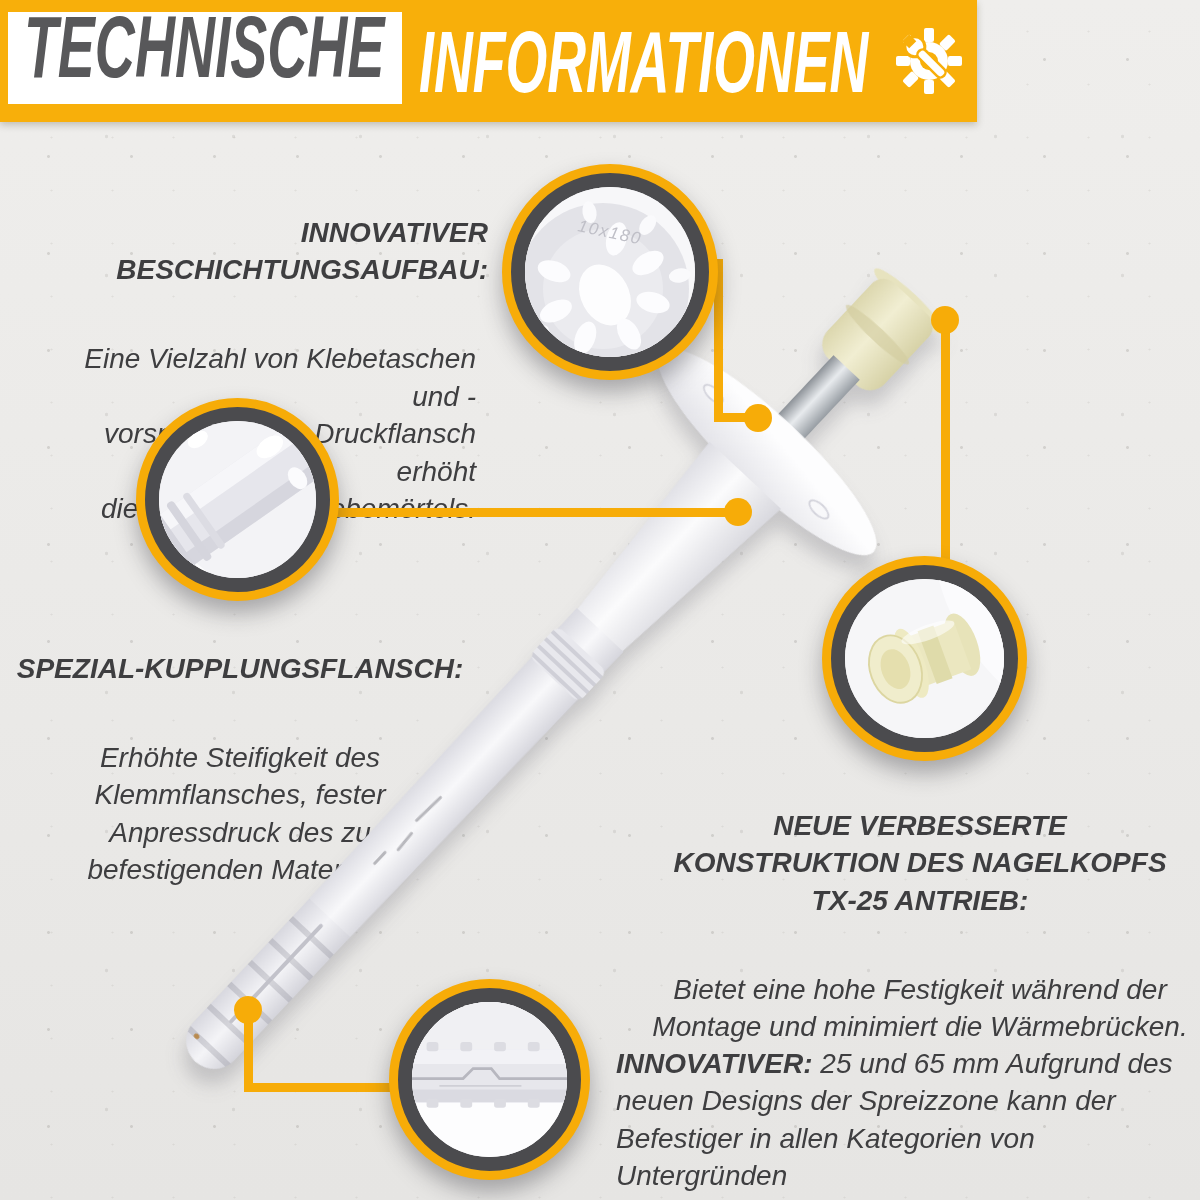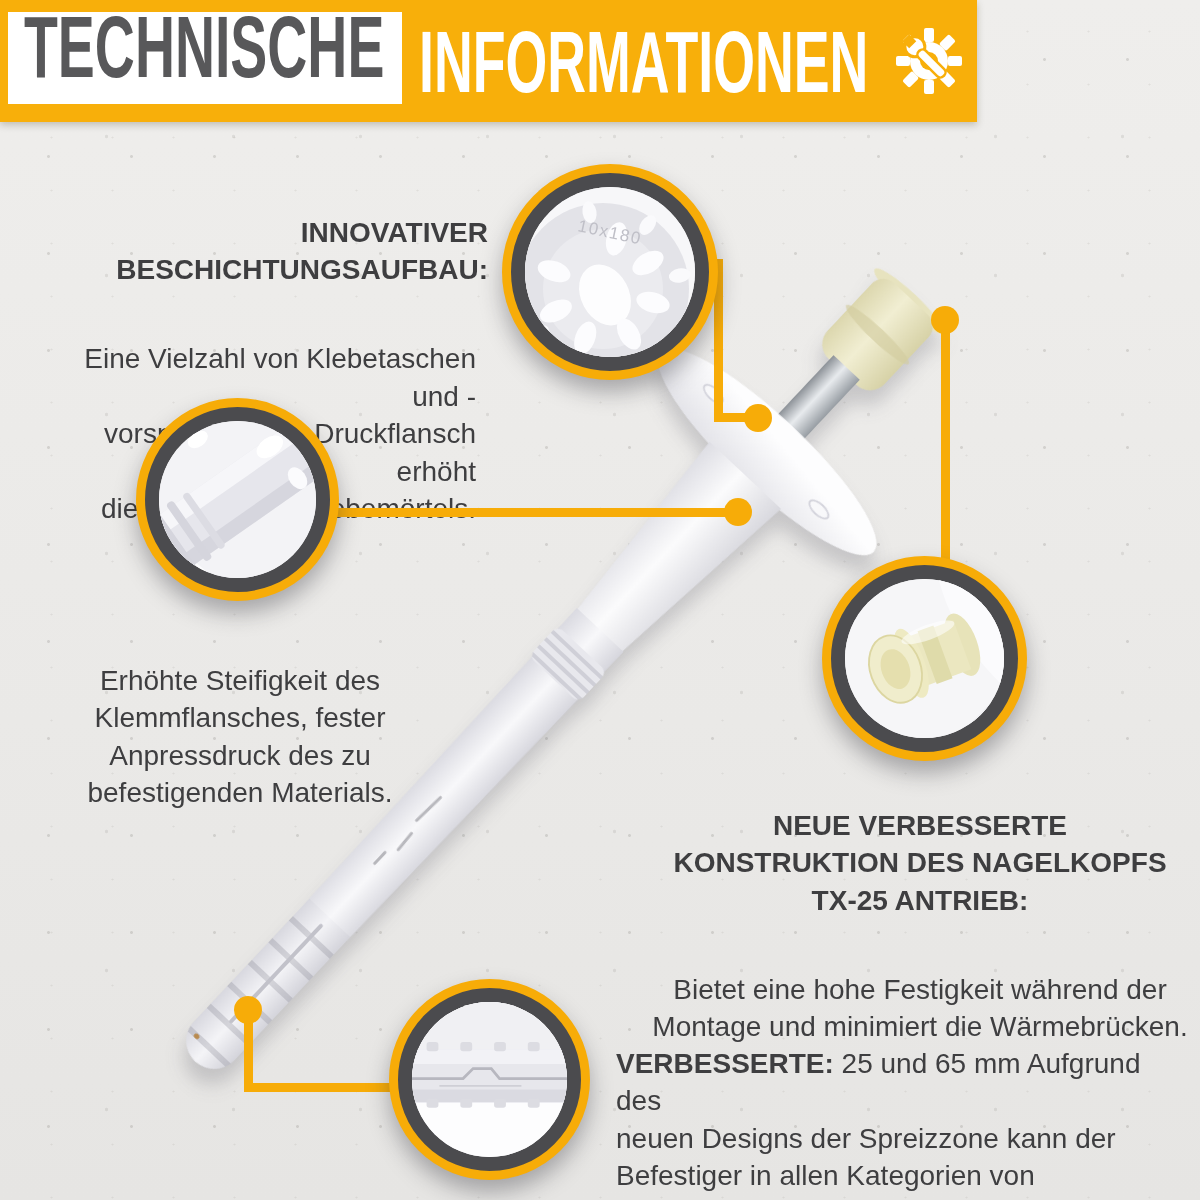--- a/index.html
+++ b/index.html
@@ -7,20 +7,21 @@
     position:relative;width:1200px;height:1200px;overflow:hidden;
     font-family:"Liberation Sans",sans-serif;color:#3E3E40;
     background-color:#ecebe9;
     background-image:
       radial-gradient(rgba(110,105,100,.20) 1px, transparent 1.7px),
       radial-gradient(rgba(110,105,100,.14) 1.2px, transparent 2px),
       radial-gradient(rgba(150,145,140,.16) .8px, transparent 1.4px),
       linear-gradient(180deg,#efeeec 0%,#eae9e7 60%,#e6e5e3 100%);
     background-size:83px 97px,127px 139px,61px 53px,100% 100%;
     background-position:7px 11px,43px 67px,21px 5px,0 0;
+    font-style:italic;
   }
   
   .banner{position:absolute;left:0;top:0;width:977px;height:122px;background:#F8AF0A;
           box-shadow:0 3px 7px rgba(60,50,20,.25);}
   .title-box{position:absolute;left:8px;top:12px;width:394px;height:92px;background:#ffffff;}
   .title-left{position:absolute;left:24px;top:0;height:92px;line-height:94px;
       font-size:88px;font-weight:700;color:#58585A;white-space:nowrap;
       transform:scaleX(.63);transform-origin:0 50%;}
   .title-right{position:absolute;left:419px;top:15px;height:92px;line-height:94px;
       font-size:88px;font-weight:700;color:#ffffff;white-space:nowrap;
@@ -109,36 +110,37 @@
 
   <div class="tblock tb-coating">
     <p class="hd">INNOVATIVER
 BESCHICHTUNGSAUFBAU:</p>
     <p class="bd">Eine Vielzahl von Klebetaschen und -
 vorsprüngen am Druckflansch erhöht
 die Haftung des Klebemörtels.</p>
   </div>
 
   <div class="tblock tb-coupling">
+    <p class="hd">SPEZIAL-KUPPLUNGSFLANSCH:</p>
     <p class="bd">Erhöhte Steifigkeit des
 Klemmflansches, fester
 Anpressdruck des zu
 befestigenden Materials.</p>
   </div>
 
   <div class="tblock tb-nailhead">
     <p class="hd">NEUE VERBESSERTE
 KONSTRUKTION DES NAGELKOPFS
 TX-25 ANTRIEB:</p>
     <p class="bd">Bietet eine hohe Festigkeit während der
 Montage und minimiert die Wärmebrücken.</p>
   </div>
 
   <div class="tblock tb-anchor">
-    <p class="bd"><span class="inlinehd">VERBESSERTE:</span><span> 25 und 65 mm Aufgrund des
+    <p class="bd"><span class="inlinehd">INNOVATIVER:</span><span> 25 und 65 mm Aufgrund des
 neuen Designs der Spreizzone kann der
 Befestiger in allen Kategorien von Untergründen
 installiert werden, während hohe
 Festigkeitsparameter beibehalten werden!</span></p>
   </div>
 
   <div class="product">
     <div class="p-head-lip"></div>
     <div class="p-head"></div>
     <div class="p-head-groove"></div>

